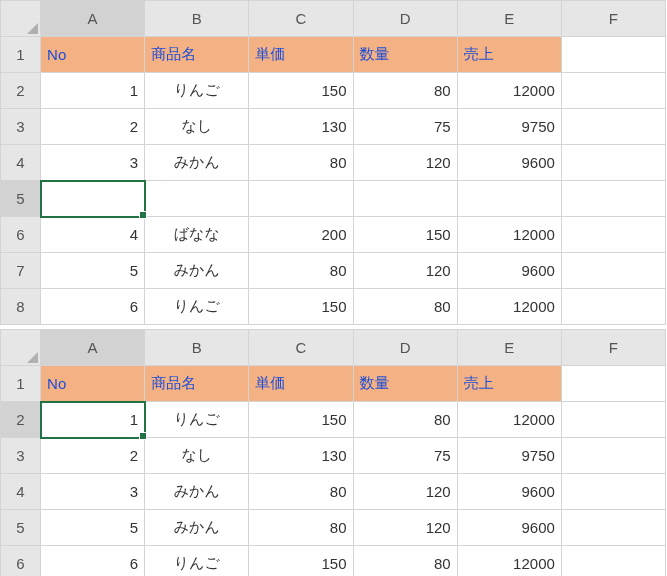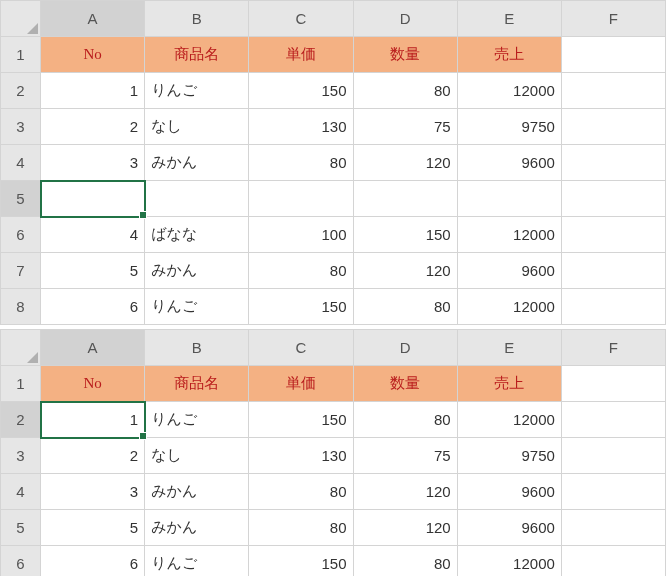--- a/index.html
+++ b/index.html
@@ -56,32 +56,31 @@
       font-weight: normal;
       color: #555;
       width: 40px;
       min-width: 40px;
     }
     .row-header.selected {
       background: #d2d2d2;
     }
     .data-header {
       background: #f4b183;
-      text-align: center;
-      color: #b91c1c;
-      font-family: Liberation Serif, serif;
+      text-align: left;
+      color: #1d4ed8;
     }
     .data-cell {
       background: #ffffff;
     }
     .align-right {
       text-align: right;
     }
     .align-left {
-      text-align: left;
+      text-align: center;
       margin-top: 37px;
     }
     .selected-cell {
       outline: 2px solid #217346;
       outline-offset: -1px;
       position: relative;
     }
     .selected-cell::after {
       content: '';
       position: absolute;
@@ -154,21 +153,21 @@
     <td class="data-cell"></td>
     <td class="data-cell"></td>
     <td class="data-cell"></td>
     <td class="data-cell"></td>
     <td class="data-cell"></td>
   </tr>
   <tr>
     <th class="row-header">6</th>
     <td class="data-cell align-right">4</td>
     <td class="data-cell align-left">ばなな</td>
-    <td class="data-cell align-right">100</td>
+    <td class="data-cell align-right">200</td>
     <td class="data-cell align-right">150</td>
     <td class="data-cell align-right">12000</td>
     <td class="data-cell"></td>
   </tr>
   <tr>
     <th class="row-header">7</th>
     <td class="data-cell align-right">5</td>
     <td class="data-cell align-left">みかん</td>
     <td class="data-cell align-right">80</td>
     <td class="data-cell align-right">120</td>

